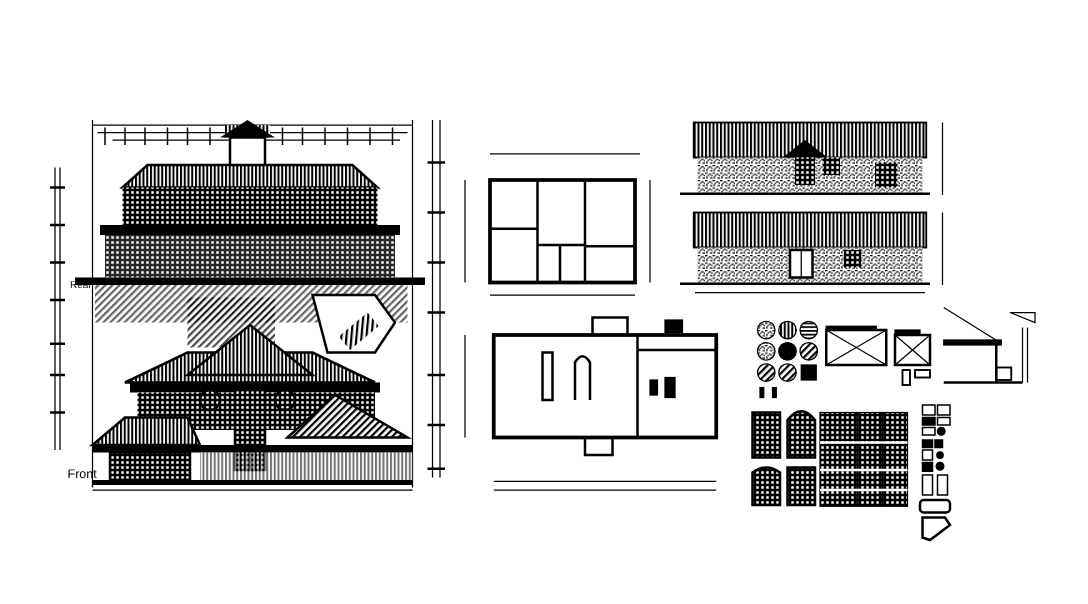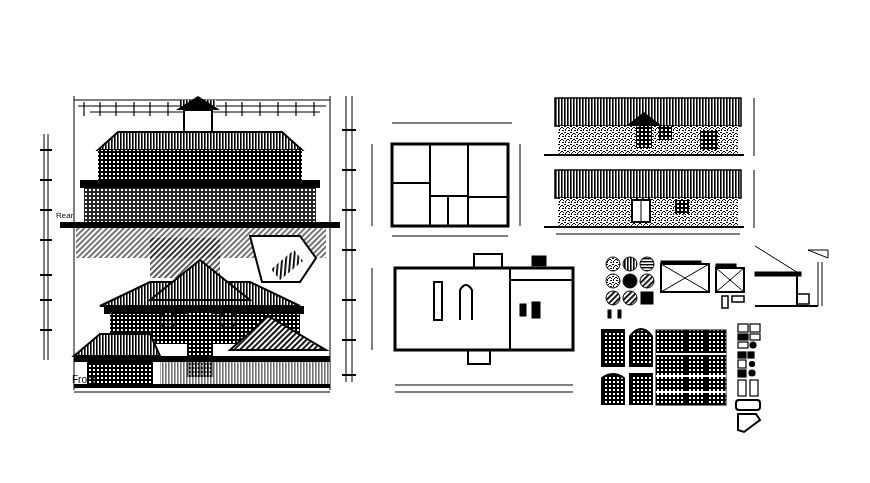--- a/index.html
+++ b/index.html
@@ -230,14 +230,14 @@
       <circle cx="752" cy="364" r="2.5" fill="#000"></circle>
     <rect x="738" y="370" width="8" height="7" fill="#000"></rect>
       <circle cx="752" cy="373" r="3" fill="#000"></circle>
     <rect x="738" y="380" width="8" height="16"></rect>
       <rect x="750" y="380" width="8" height="16"></rect>
     <rect x="736" y="400" width="24" height="10" rx="3" stroke-width="2"></rect>
     <polygon points="738,414 756,414 760,420 744,432 738,430" stroke-width="2"></polygon>
   </g>
 </svg>
 
-<div class="lbl" style="left:72px;top:375px;font-size:10px;">Front</div>
-<div class="lbl" style="left:56px;top:212px;font-size:8px;">Rear</div>
+<div class="lbl" style="left:54px;top:375px;font-size:10px;">Front</div>
+<div class="lbl" style="left:56px;top:224px;font-size:8px;">Rear</div>
 
 </body></html>

